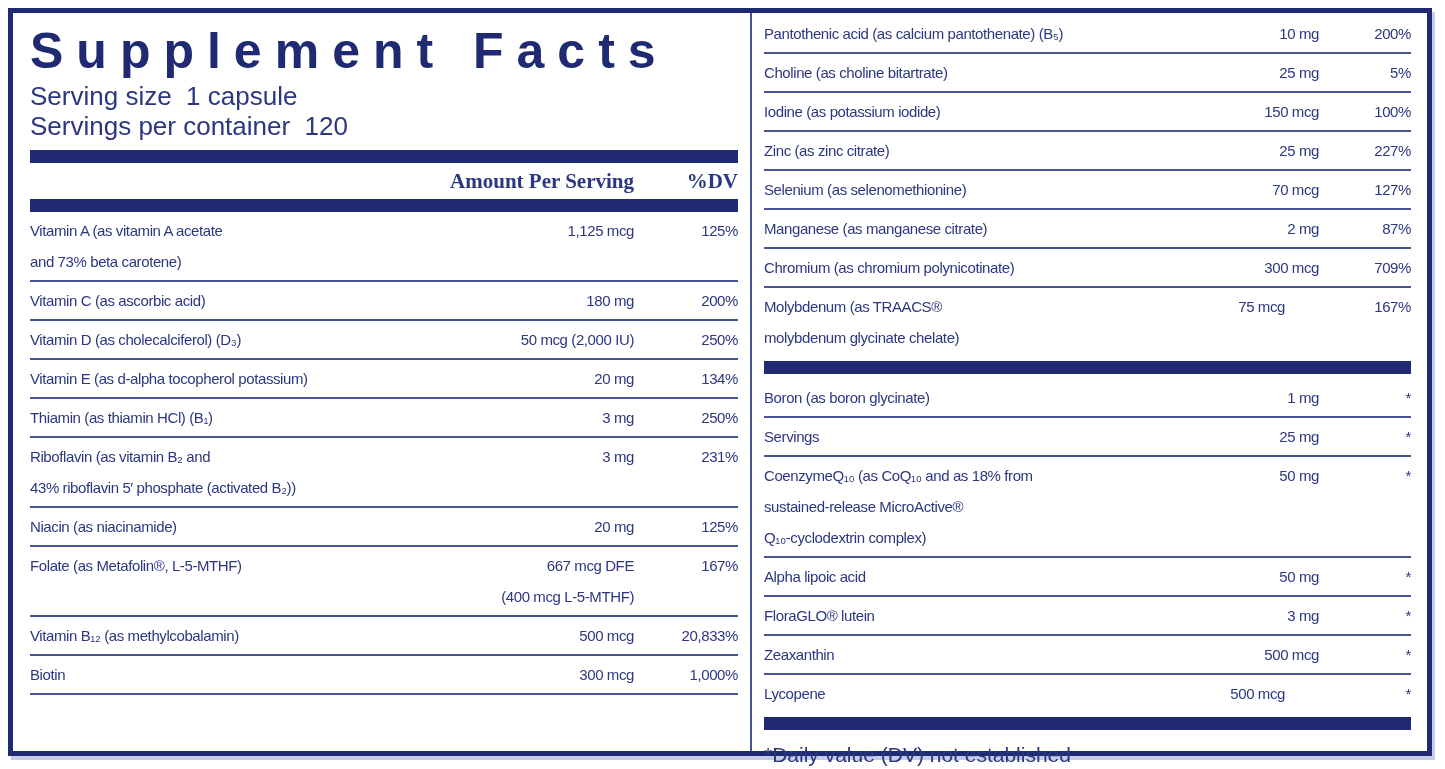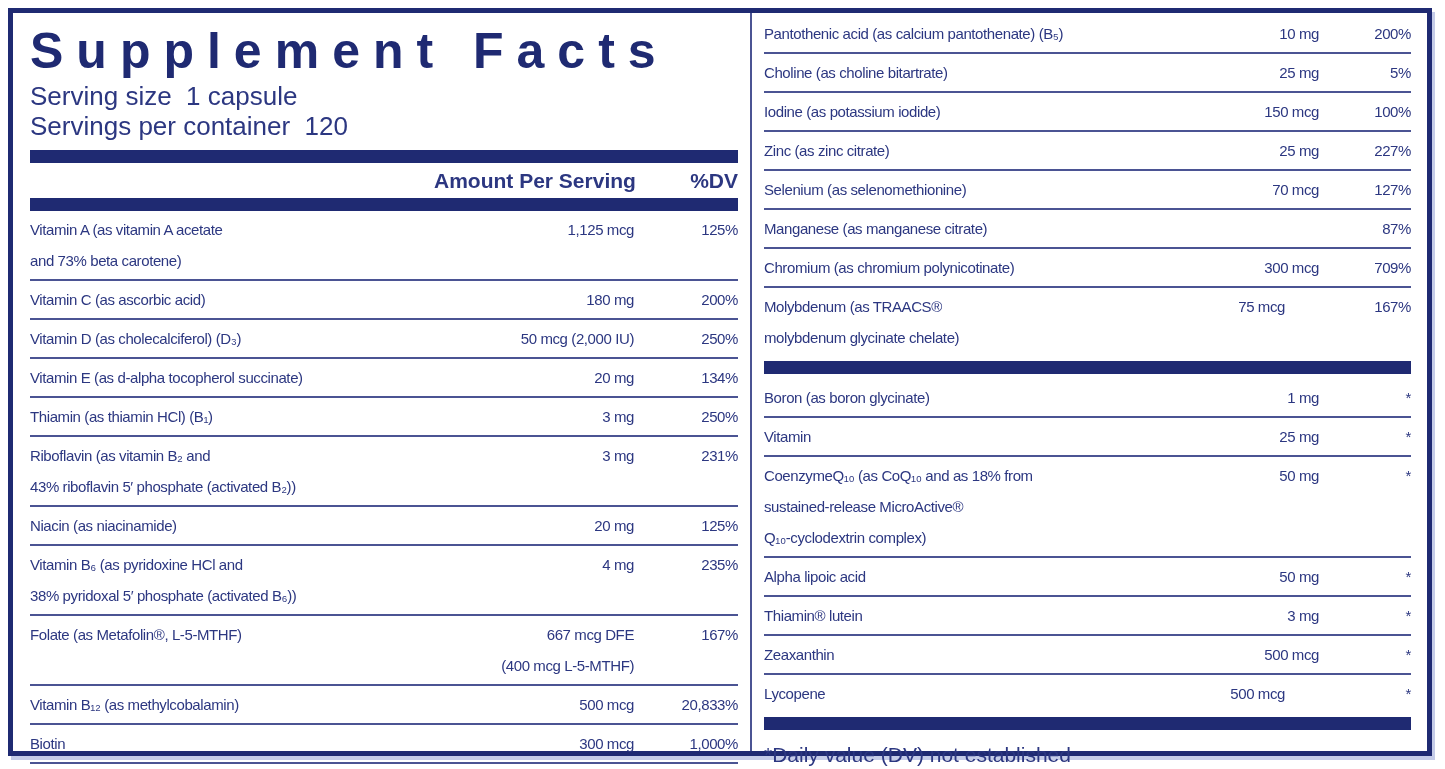--- a/index.html
+++ b/index.html
@@ -21,21 +21,21 @@
   .col.left{width:737px;padding:10px 12px 4px 17px;}
   .col.right{flex:1;border-left:2px solid var(--line);padding:2px 16px 4px 12px;
     display:flex;flex-direction:column;}
   h1.title{
     color:var(--navy);font-size:50px;font-weight:bold;letter-spacing:13px;
     line-height:56px;white-space:pre;margin:0 0 2px 0;
   }
   .serving{font-size:26px;line-height:30px;white-space:pre-wrap;}
   .bar{height:13px;background:var(--navy);flex:0 0 auto;}
   .left .bar.top{margin-top:9px;}
-  .hdr-row{display:flex;align-items:flex-end;padding:6px 0 5px;}
+  .hdr-row{display:flex;align-items:flex-end;padding:6px 0 5px;font-family:Liberation Serif, serif;}
   .hdr{font-weight:bold;font-size:21px;}
   .row{display:flex;border-bottom:2px solid var(--line);padding:3px 0;
     font-size:15px;line-height:31px;letter-spacing:-0.4px;}
   .cell{white-space:pre;}
   .cell.name{flex:1 1 0;min-width:0;overflow:visible;text-align:left;}
   .cell.amt{width:200px;text-align:right;flex:0 0 auto;}
   .cell.dv{width:104px;text-align:right;flex:0 0 auto;}
   .right .cell.amt{width:150px;}
   .right .cell.dv{width:92px;}
   .right .rows .row:last-child{border-bottom:none;gap:34px;}
@@ -69,47 +69,41 @@
           <div class="cell name">Vitamin C (as ascorbic acid)</div>
           <div class="cell amt">180 mg</div>
           <div class="cell dv">200%</div>
         </div>
         <div class="row">
           <div class="cell name">Vitamin D (as cholecalciferol) (D₃)</div>
           <div class="cell amt">50 mcg (2,000 IU)</div>
           <div class="cell dv">250%</div>
         </div>
         <div class="row">
-          <div class="cell name">Vitamin E (as d-alpha tocopherol succinate)</div>
+          <div class="cell name">Vitamin E (as d-alpha tocopherol potassium)</div>
           <div class="cell amt">20 mg</div>
           <div class="cell dv">134%</div>
         </div>
         <div class="row">
           <div class="cell name">Thiamin (as thiamin HCl) (B₁)</div>
           <div class="cell amt">3 mg</div>
           <div class="cell dv">250%</div>
         </div>
         <div class="row">
           <div class="cell name">Riboflavin (as vitamin B₂ and
 43% riboflavin 5′ phosphate (activated B₂))</div>
           <div class="cell amt">3 mg</div>
           <div class="cell dv">231%</div>
         </div>
         <div class="row">
           <div class="cell name">Niacin (as niacinamide)</div>
           <div class="cell amt">20 mg</div>
           <div class="cell dv">125%</div>
         </div>
         <div class="row">
-          <div class="cell name">Vitamin B₆ (as pyridoxine HCl and
-38% pyridoxal 5′ phosphate (activated B₆))</div>
-          <div class="cell amt">4 mg</div>
-          <div class="cell dv">235%</div>
-        </div>
-        <div class="row">
           <div class="cell name">Folate (as Metafolin®, L-5-MTHF)</div>
           <div class="cell amt">667 mcg DFE
 (400 mcg L-5-MTHF)</div>
           <div class="cell dv">167%</div>
         </div>
         <div class="row">
           <div class="cell name">Vitamin B₁₂ (as methylcobalamin)</div>
           <div class="cell amt">500 mcg</div>
           <div class="cell dv">20,833%</div>
         </div>
@@ -143,20 +137,21 @@
           <div class="cell amt">25 mg</div>
           <div class="cell dv">227%</div>
         </div>
         <div class="row">
           <div class="cell name">Selenium (as selenomethionine)</div>
           <div class="cell amt">70 mcg</div>
           <div class="cell dv">127%</div>
         </div>
         <div class="row">
           <div class="cell name">Manganese (as manganese citrate)</div>
+          <div class="cell amt">2 mg</div>
           <div class="cell dv">87%</div>
         </div>
         <div class="row">
           <div class="cell name">Chromium (as chromium polynicotinate)</div>
           <div class="cell amt">300 mcg</div>
           <div class="cell dv">709%</div>
         </div>
         <div class="row">
           <div class="cell name">Molybdenum (as TRAACS®
 molybdenum glycinate chelate)</div>
@@ -165,38 +160,38 @@
         </div>
       </div>
     <div class="bar"></div>
     <div class="rows" id="right-sub-rows">
         <div class="row">
           <div class="cell name">Boron (as boron glycinate)</div>
           <div class="cell amt">1 mg</div>
           <div class="cell dv">*</div>
         </div>
         <div class="row">
-          <div class="cell name">Vitamin</div>
+          <div class="cell name">Servings</div>
           <div class="cell amt">25 mg</div>
           <div class="cell dv">*</div>
         </div>
         <div class="row">
           <div class="cell name">CoenzymeQ₁₀ (as CoQ₁₀ and as 18% from
 sustained-release MicroActive®
 Q₁₀-cyclodextrin complex)</div>
           <div class="cell amt">50 mg</div>
           <div class="cell dv">*</div>
         </div>
         <div class="row">
           <div class="cell name">Alpha lipoic acid</div>
           <div class="cell amt">50 mg</div>
           <div class="cell dv">*</div>
         </div>
         <div class="row">
-          <div class="cell name">Thiamin® lutein</div>
+          <div class="cell name">FloraGLO® lutein</div>
           <div class="cell amt">3 mg</div>
           <div class="cell dv">*</div>
         </div>
         <div class="row">
           <div class="cell name">Zeaxanthin</div>
           <div class="cell amt">500 mcg</div>
           <div class="cell dv">*</div>
         </div>
         <div class="row">
           <div class="cell name">Lycopene</div>

